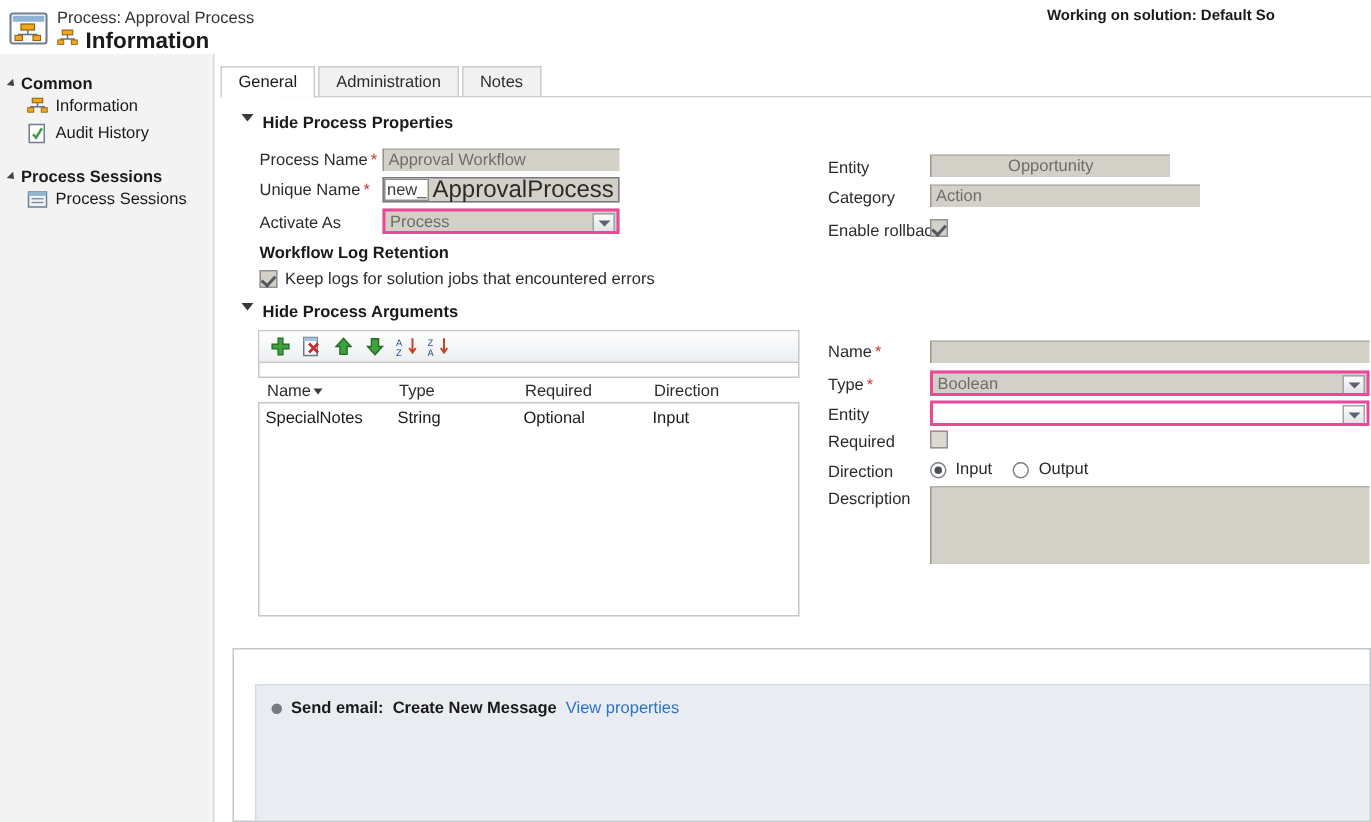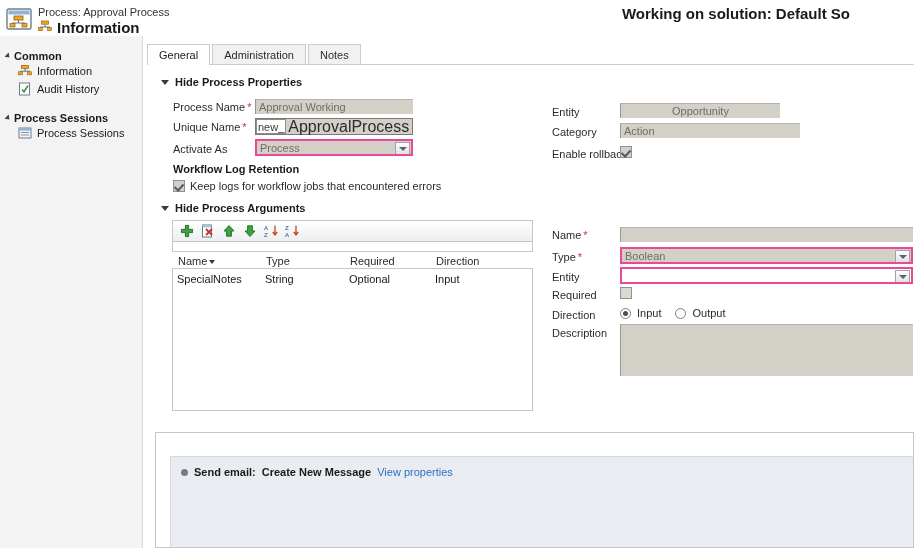--- a/index.html
+++ b/index.html
@@ -27,21 +27,21 @@
   }
   .info-row {
     position: absolute; left: 38px; top: 19px;
     display: flex; align-items: center; gap: 5px;
   }
   .info-title {
     font-size: 15px; font-weight: bold; color: #1a1a1a;
   }
   .solution-note {
     position: absolute; right: 0px; top: 5px;
-    font-size: 15px; font-weight: bold; color: #1a1a1a;
+    font-size: 10px; font-weight: bold; color: #1a1a1a;
     white-space: nowrap;
   }
 
   
   .sidebar {
     position: absolute; left: 0; top: 36px; width: 143px; height: 512px;
     background: #f3f3f3;
     border-right: 1px solid #d6d9dd;
   }
   .side-group {
@@ -98,21 +98,21 @@
     background: #ffffff;
   }
 
   
   .content {
     position: absolute; left: 147px; top: 65px; width: 767px; height: 483px;
     background: #ffffff;
   }
 
   .section-head {
-    display: flex; align-items: center; gap: 6px;
+    display: flex; align-items: flex-start; gap: 6px;
     font-size: 11px; font-weight: bold; color: #1a1a1a;
     cursor: default;
   }
   .caret {
     width: 0; height: 0;
     border-left: 4px solid transparent;
     border-right: 4px solid transparent;
     border-top: 5px solid #3a3a3a;
   }
 
@@ -366,21 +366,21 @@
 <div class="content">
 
   <div class="section-head" style="position:absolute; left:14px; top:11px;">
     <span class="caret"></span>
     <span>Hide Process Properties</span>
   </div>
 
   <div class="lbl" style="position:absolute; left:26px; top:36px;text-align:right;">
     <span>Process Name</span><span class="req">*</span>
   </div>
-  <div class="fld" style="position:absolute; left:108px; top:34px; width:158px;">Approval Working</div>
+  <div class="fld" style="position:absolute; left:108px; top:34px; width:158px;">Approval Workflow</div>
 
   <div class="lbl" style="position:absolute; left:26px; top:56px;">
     <span>Unique Name</span><span class="req">*</span>
   </div>
   <div style="position:absolute; left:108px; top:53px; width:158px; height:17px; border:1px solid #7a7a7a; background:#d3d0c8; display:flex; align-items:center;">
     <span style="background:#ffffff; border:1px solid #8d8d8d; height:15px; line-height:14px; font-size:11px; color:#3a3a3a; padding:0 1px; margin:0 1px 0 0;">new_</span>
     <span style="font-size:16px; color:#2b2b2b; padding-left:1px;">ApprovalProcess</span>
   </div>
 
   <div class="lbl" style="position:absolute; left:26px; top:78px;">Activate As</div>
@@ -388,21 +388,21 @@
     <span>Process</span>
     <span class="arrowbox">
         <span class="chev"></span>
       </span>
   </div>
 
   <div style="position:absolute; left:26px; top:98px; font-size:11px; font-weight:bold; color:#1a1a1a;">Workflow Log Retention</div>
 
   <div style="position:absolute; left:26px; top:115px; display:flex; align-items:center; gap:5px;">
     <span class="cbx checked"></span>
-    <span class="lbl">Keep logs for workflow jobs that encountered errors</span>
+    <span class="lbl">Keep logs for solution jobs that encountered errors</span>
   </div>
 
   <div class="lbl" style="position:absolute; left:405px; top:41px;">Entity</div>
   <div class="fld" style="position:absolute; left:473px; top:38px; width:160px;text-align:center;">Opportunity</div>
 
   <div class="lbl" style="position:absolute; left:405px; top:61px;">Category</div>
   <div class="fld" style="position:absolute; left:473px; top:58px; width:180px;">Action</div>
 
   <div class="lbl" style="position:absolute; left:405px; top:83px;">Enable rollback</div>
   <span class="cbx checked" style="position:absolute; left:473px; top:81px;"></span>

